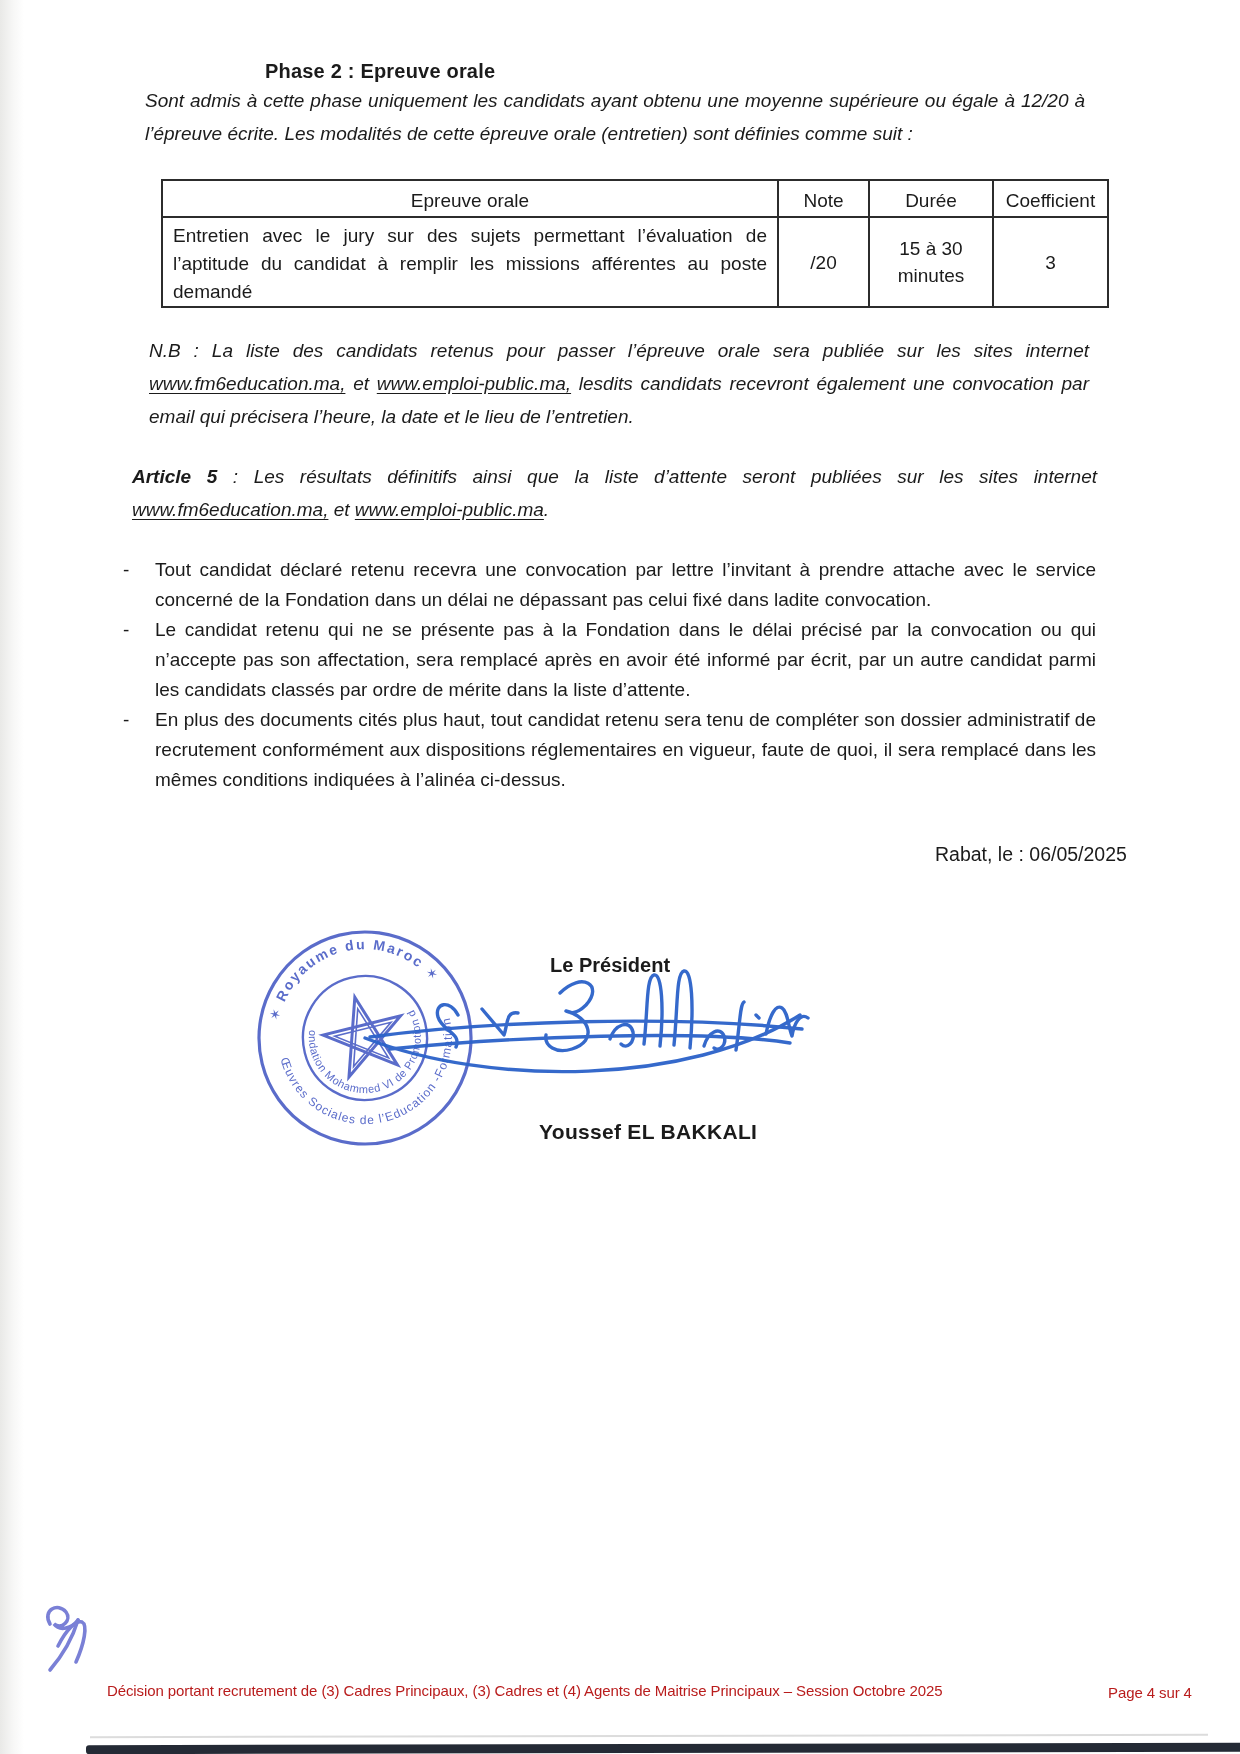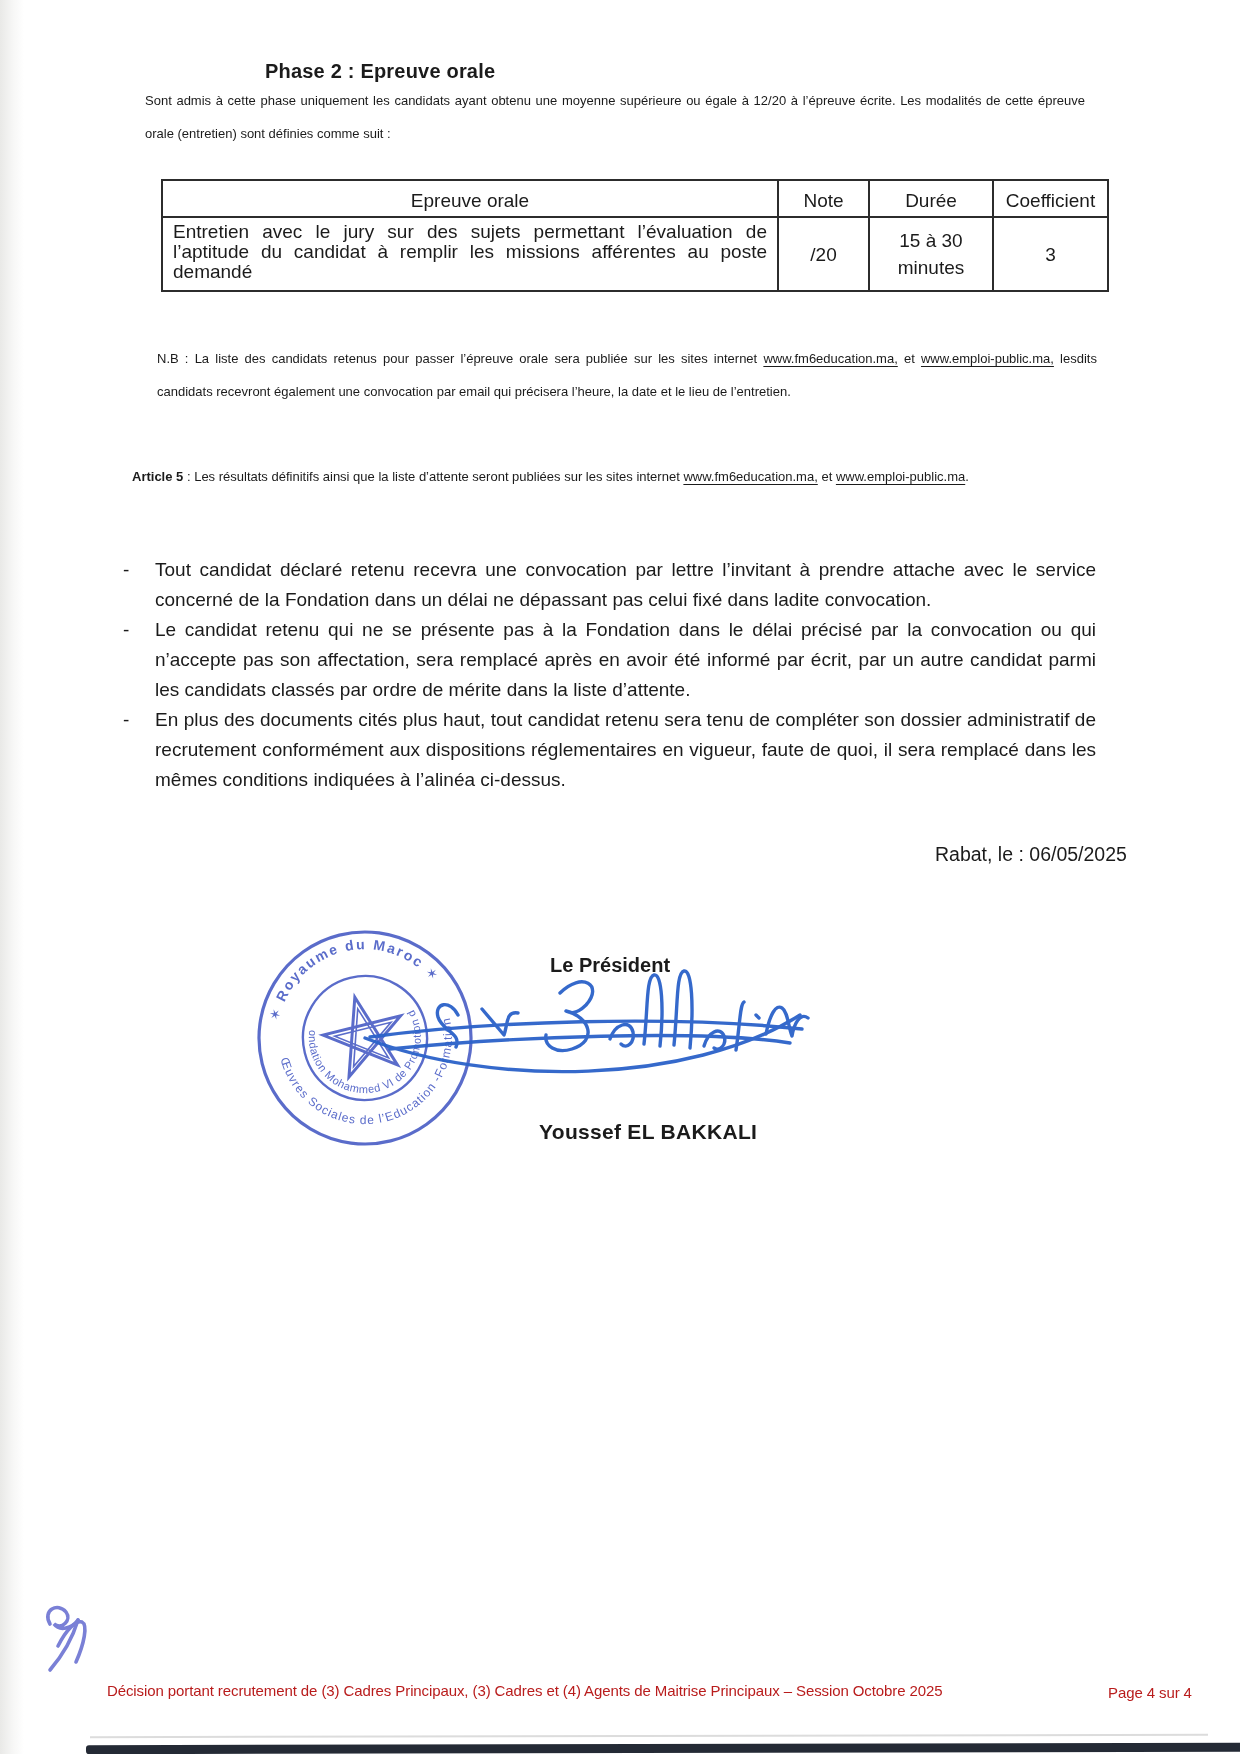--- a/index.html
+++ b/index.html
@@ -2,30 +2,30 @@
 <html><head>
 <meta charset="utf-8">
 <style>
   html,body{margin:0;padding:0;background:#9a9a9a;}
   .page{
     position:relative;width:1240px;height:1754px;background:#ffffff;
     font-family:"Liberation Sans","DejaVu Sans",sans-serif;color:#1b1b1b;
     overflow:hidden;margin:0 auto;
   }
   .abs{position:absolute;}
-  .doc-par{font-size:13px;line-height:33px;text-align:justify;text-align-last:left;}
+  .doc-par{font-size:19px;line-height:33px;text-align:justify;text-align-last:left;font-style:italic;}
   .heading{font-size:20px;font-weight:bold;letter-spacing:.2px;}
   .ulink{text-decoration:underline;text-underline-offset:3px;}
   .b{font-weight:bold;}
   
   table.oral{border-collapse:collapse;width:946px;table-layout:fixed;}
   table.oral,table.oral th,table.oral td{border:2px solid #2c2c2c;}
   table.oral th{font-weight:normal;font-size:19px;padding:9px 4px 4px 4px;text-align:center;}
   table.oral td{font-size:19px;vertical-align:middle;}
-  td.desc{line-height:20px;padding:4px 10px 8px 10px;text-align:justify;text-align-last:left;}
+  td.desc{line-height:28px;padding:4px 10px 0 10px;text-align:justify;text-align-last:left;}
   td.c{text-align:center;line-height:27px;padding:2px;}
   
   ul.dash{list-style:none;margin:8px;padding:0;width:975px;}
   ul.dash li{position:relative;padding-left:34px;font-size:19px;line-height:30px;text-align:justify;text-align-last:left;}
   ul.dash li::before{content:"-";position:absolute;left:2px;top:0;}
   
   .edge-shade{left:0;top:0;width:24px;height:1754px;
     background:linear-gradient(90deg,#e9e9e7 0%,#f7f7f6 55%,#ffffff 100%);}
   .hairline{left:90px;top:1735px;width:1118px;height:2px;background:#dcdcdc;transform:rotate(-.12deg);}
   .scanbar{left:86px;top:1744px;width:1154px;height:9px;background:#242a35;transform:rotate(-.12deg);border-radius:3px 0 0 3px;}
@@ -61,21 +61,21 @@
     <tbody>
       <tr>
         <td class="desc">Entretien avec le jury sur des sujets permettant l’évaluation de l’aptitude du candidat à remplir les missions afférentes au poste demandé</td>
         <td class="c">/20</td>
         <td class="c">15 à 30 minutes</td>
         <td class="c">3</td>
       </tr>
     </tbody>
   </table>
 
-  <p class="abs doc-par" style="left:145px;top:330px;width:940px;margin:12px;">
+  <p class="abs doc-par" style="left:145px;top:330px;width:940px;margin:4px;">
     <span>N.B :</span>
     <span>La liste des candidats retenus pour passer l’épreuve orale sera publiée sur les sites internet</span>
     <span class="ulink">www.fm6education.ma,</span>
     <span>et</span>
     <span class="ulink">www.emploi-public.ma,</span>
     <span>lesdits candidats recevront également une convocation par email qui précisera l’heure, la date et le lieu de l’entretien.</span>
   </p>
 
   <p class="abs doc-par" style="left:120px;top:448px;width:965px;margin:12px;">
     <span class="b">Article 5</span><span> : </span>

